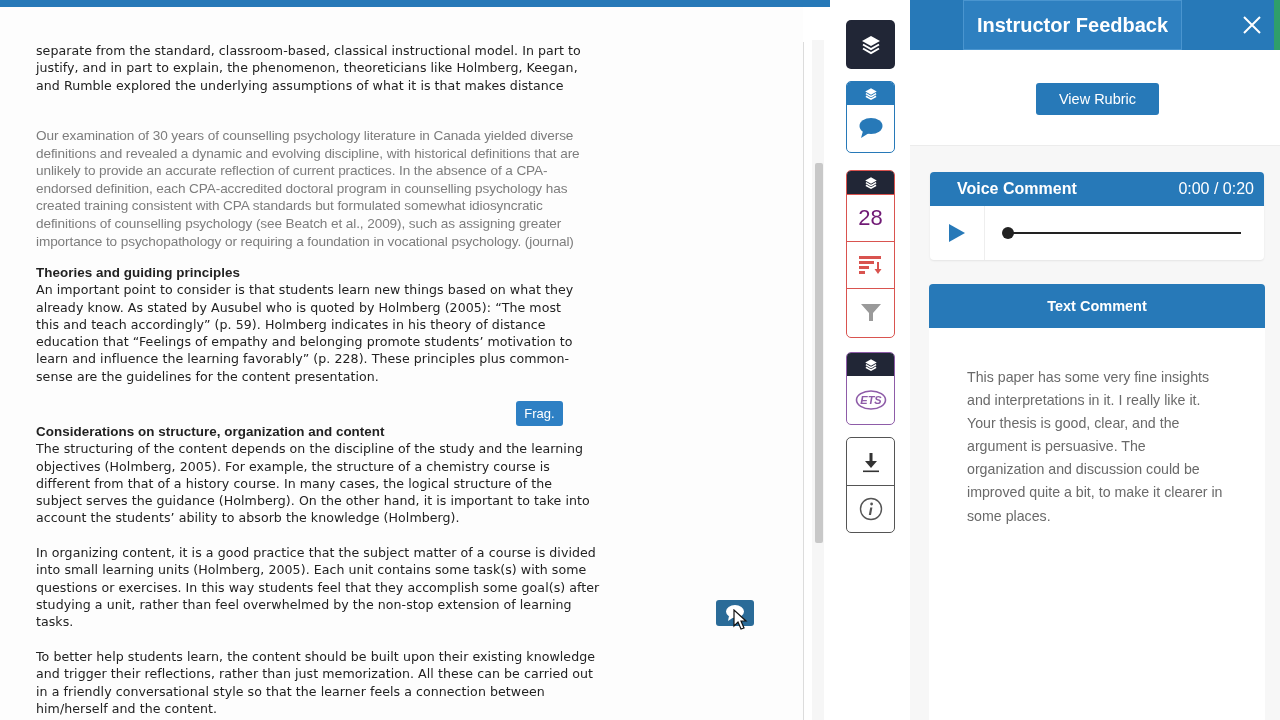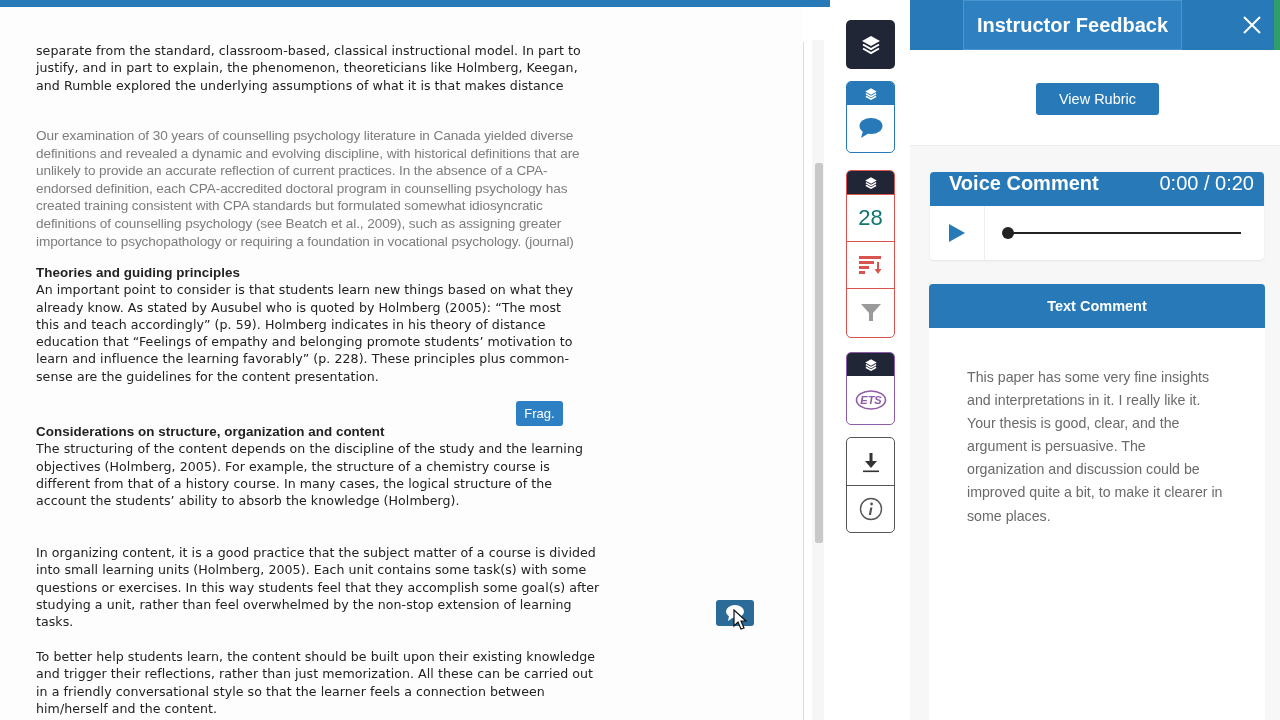--- a/index.html
+++ b/index.html
@@ -30,38 +30,38 @@
   .tb-layers-main { position: absolute; left: 846px; top: 20px; width: 49px; height: 49px; background: #212636; border-radius: 5px; }
   .tb-group { position: absolute; left: 846px; width: 49px; border-radius: 5px; overflow: hidden; background: #fff; }
   .tb-group .head { height: 23px; display: flex; align-items: center; justify-content: center; }
   .tb-group .cell { display: flex; align-items: center; justify-content: center; }
   .g-blue { top: 81px; height: 72px; border: 1.5px solid #2779b8; }
   .g-blue .head { background: #2779b8; }
   .g-red { top: 170px; height: 168px; border: 1.5px solid #d9534f; }
   .g-red .head { background: #212636; }
   .g-red .cell { height: 47px; border-top: 1.5px solid #d9534f; }
   .g-red .cell:first-of-type { border-top: none; }
-  .count { color: #0f766e; font-family: "Liberation Sans", sans-serif; font-size: 22px; }
+  .count { color: #701a75; font-family: "Liberation Sans", sans-serif; font-size: 22px; }
   .g-purple { top: 352px; height: 73px; border: 1.5px solid #8e5ca8; }
   .g-purple .head { background: #212636; }
   .g-gray { top: 437px; height: 96px; border: 1.5px solid #555; }
   .g-gray .cell { height: 47px; }
   .g-gray .cell + .cell { border-top: 1.5px solid #555; }
 
   
   .panel { position: absolute; left: 910px; top: 0; width: 370px; height: 720px; background: #f7f7f7; }
   .panel-header { position: absolute; left: 0; top: 0; width: 370px; height: 50px; background: #2779b8; }
   .panel-title { position: absolute; left: 53px; top: 0; width: 219px; height: 50px; background: #2e80c0; color: #fff; font-family: "Liberation Sans", sans-serif; font-weight: bold; font-size: 20px; text-align: center; line-height: 50px; box-shadow: inset 0 0 0 1px #4a95cf; }
   .close-btn { position: absolute; left: 320px; top: 0; width: 44px; height: 50px; display: flex; align-items: center; justify-content: center; }
   .green-edge { position: absolute; left: 364px; top: 0; width: 6px; height: 50px; background: #2f9e6a; }
   .rubric-area { position: absolute; left: 0; top: 50px; width: 370px; height: 96px; background: #fff; border-bottom: 1px solid #ececec; }
   .rubric-btn { position: absolute; left: 126px; top: 33px; width: 123px; height: 32px; background: #2779b8; color: #fff; border-radius: 3px; font-family: Liberation Sans, sans-serif; font-size: 14.5px; text-align: center; line-height: 32px; }
 
   .voice-card { position: absolute; left: 20px; top: 172px; width: 334px; height: 88px; background: #fff; border-radius: 4px; box-shadow: 0 1px 2px rgba(0,0,0,0.08); overflow: hidden; }
-  .voice-head { height: 34px; background: #2779b8; color: #fff; font-family: "Liberation Sans", sans-serif; font-size: 20px; display: flex; justify-content: space-between; padding: 0 10px 0 19px; }
+  .voice-head { height: 34px; background: #2779b8; color: #fff; font-family: "Liberation Sans", sans-serif; font-size: 16px; display: flex; align-items: center; justify-content: space-between; padding: 0 10px 0 27px; }
   .voice-title { font-weight: bold; }
   .voice-body { position: relative; height: 54px; }
   .play-cell { position: absolute; left: 0; top: 0; width: 55px; height: 54px; border-right: 1px solid #eee; display: flex; align-items: center; justify-content: center; }
   .track { position: absolute; left: 77px; top: 26px; width: 234px; height: 2px; background: #222; }
   .knob { position: absolute; left: 72px; top: 21px; width: 12px; height: 12px; background: #222; border-radius: 50%; }
 
   .text-card { position: absolute; left: 19px; top: 284px; width: 336px; height: 436px; background: #fff; border-radius: 4px 4px 0 0; overflow: hidden; }
   .text-head { height: 44px; background: #2779b8; color: #fff; font-family: "Liberation Sans", sans-serif; font-weight: bold; font-size: 14.5px; text-align: center; line-height: 44px; }
   .text-body { padding: 38px 40px 0 38px; font-family: "Liberation Sans", sans-serif; font-size: 14.2px; line-height: 23.1px; color: #6a6a6a; }
 </style>
@@ -95,20 +95,21 @@
     <span class="line">education that “Feelings of empathy and belonging promote students’ motivation to</span>
     <span class="line">learn and influence the learning favorably” (p. 228). These principles plus common-</span>
     <span class="line">sense are the guidelines for the content presentation.</span>
   </div>
 
   <div class="para" style="top:416px">
     <span class="line heading">Considerations on structure, organization and content</span>
     <span class="line">The structuring of the content depends on the discipline of the study and the learning</span>
     <span class="line">objectives (Holmberg, 2005). For example, the structure of a chemistry course is</span>
     <span class="line">different from that of a history course. In many cases, the logical structure of the</span>
+    <span class="line">subject serves the guidance (Holmberg). On the other hand, it is important to take into</span>
     <span class="line">account the students’ ability to absorb the knowledge (Holmberg).</span>
   </div>
 
   <div class="para" style="top:537px">
     <span class="line">In organizing content, it is a good practice that the subject matter of a course is divided</span>
     <span class="line">into small learning units (Holmberg, 2005). Each unit contains some task(s) with some</span>
     <span class="line">questions or exercises. In this way students feel that they accomplish some goal(s) after</span>
     <span class="line">studying a unit, rather than feel overwhelmed by the non-stop extension of learning</span>
     <span class="line">tasks.</span>
   </div>

